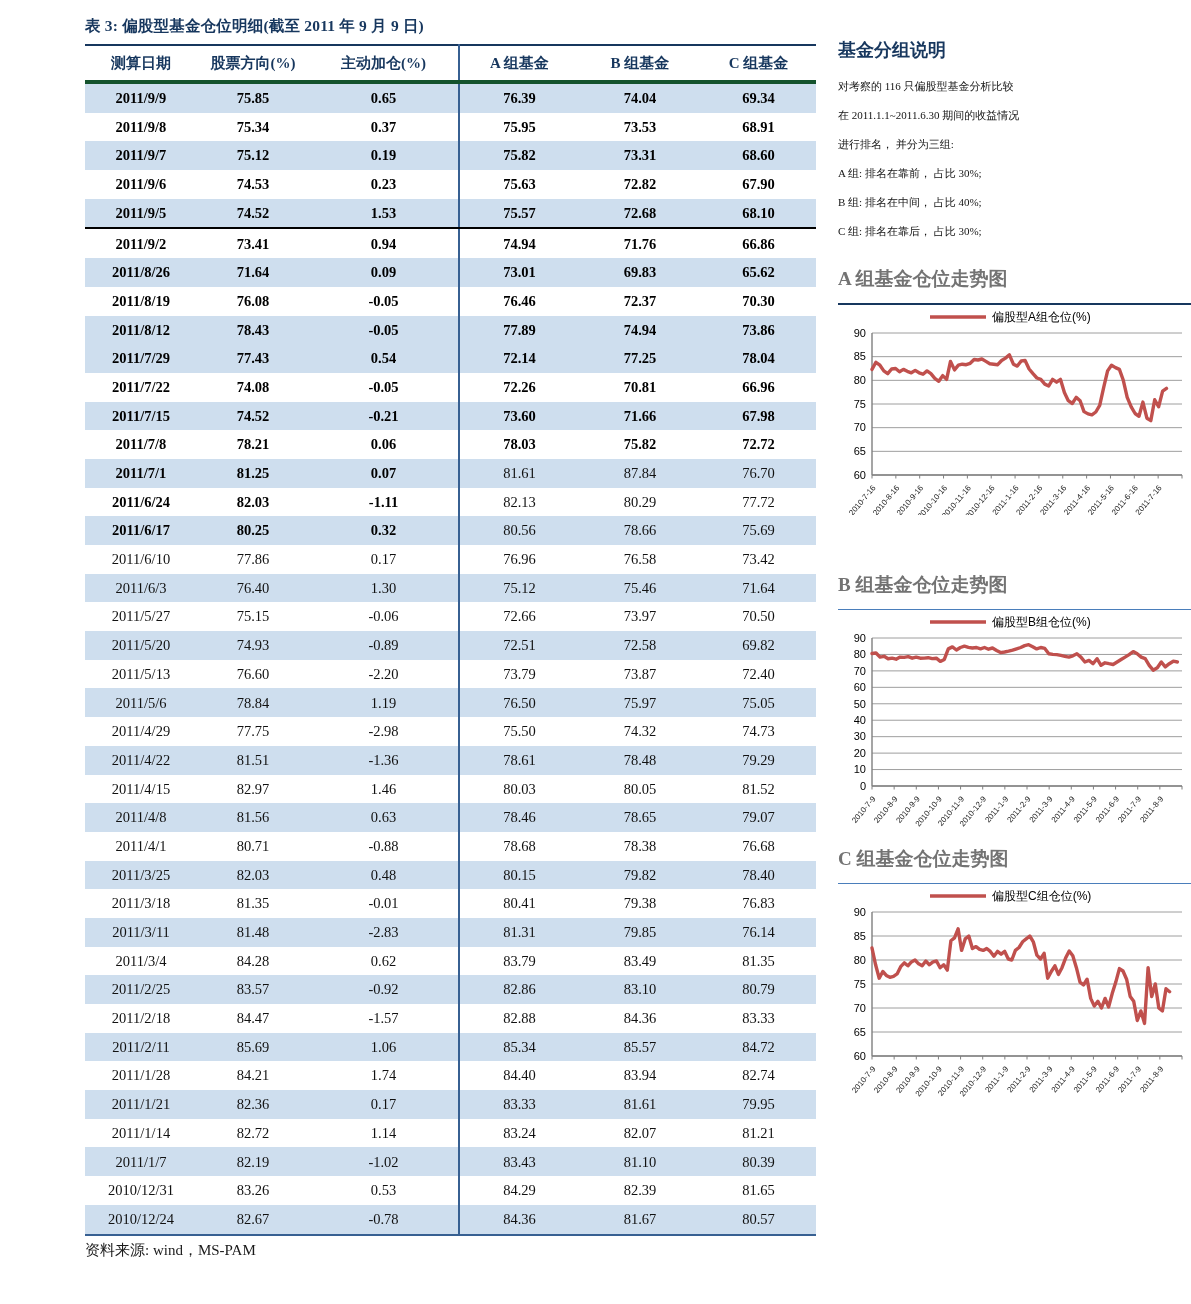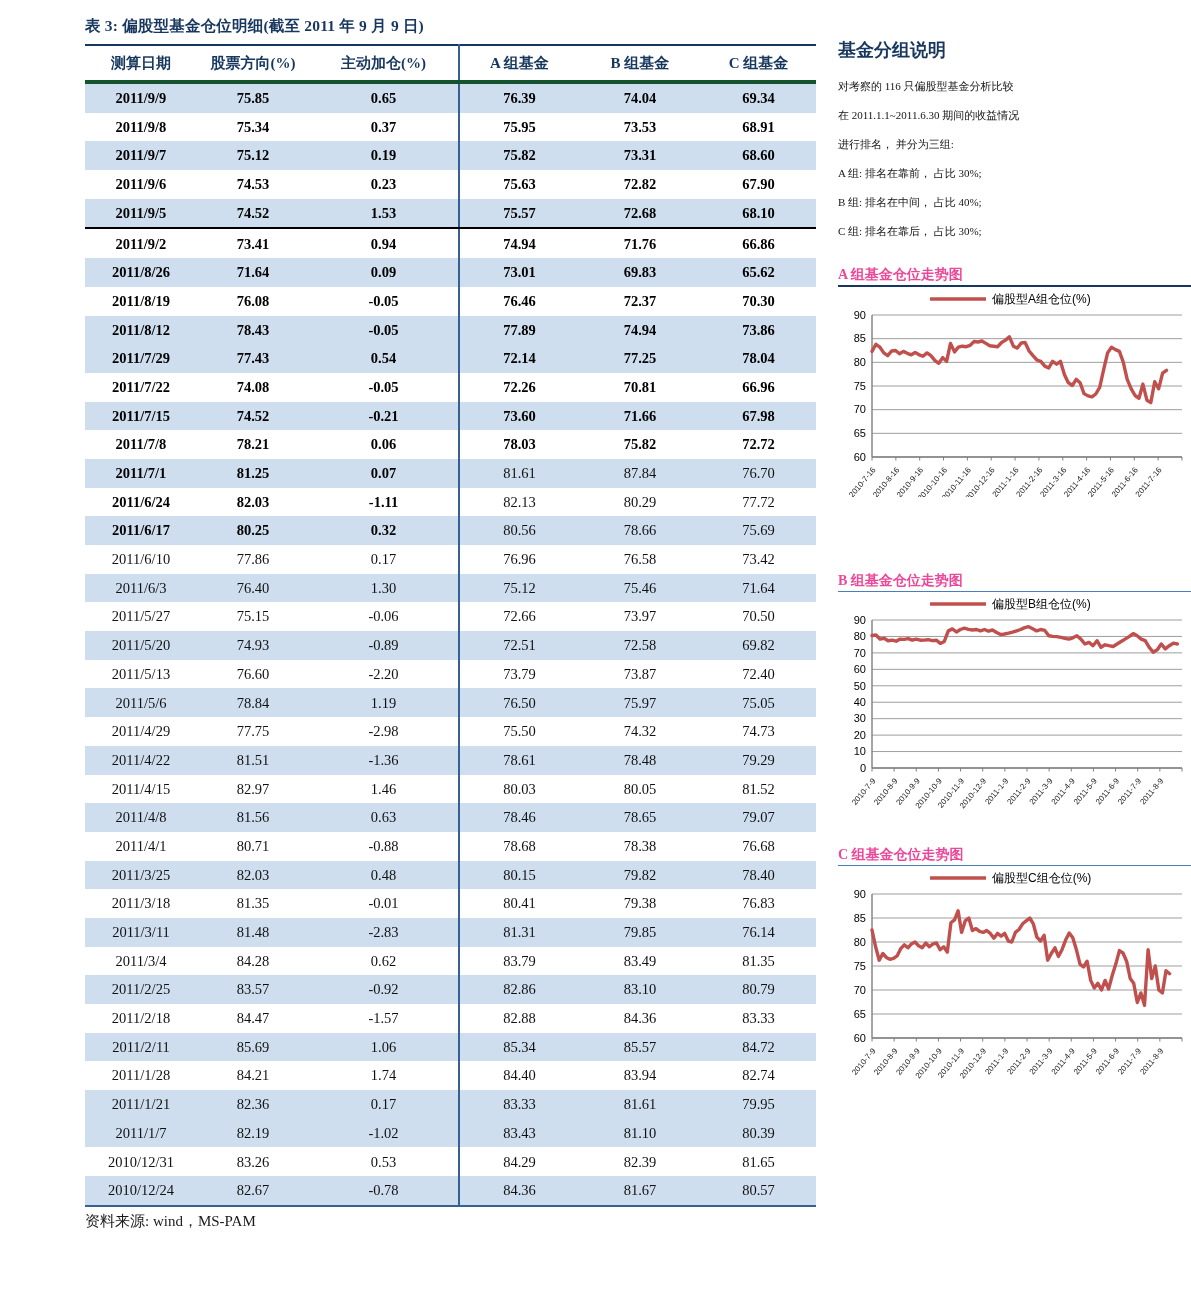--- a/index.html
+++ b/index.html
@@ -28,21 +28,21 @@
   .source{margin-top:5px;font-size:15px;color:#1a1a1a;}
   .right-col{position:absolute;left:838px;top:30px;width:353px;height:1274px;}
   .notes{position:absolute;left:0;top:8px;width:353px;}
   .notes-title{font-size:18px;font-weight:bold;color:#17375E;margin-bottom:10px;}
   .notes-line{font-size:11px;line-height:29px;color:#141414;white-space:nowrap;}
   .chart-block{position:absolute;left:0;width:353px;}
   #chart-0{top:236px;}
   #chart-1{top:542px;}
   #chart-2{top:816px;}
   .chart-title{
-    font-size:14px;font-weight:bold;color:#ec4899;padding-bottom:1px;margin-bottom:2px;
+    font-size:19px;font-weight:bold;color:#737373;padding-bottom:11px;margin-bottom:2px;
     border-bottom:2px solid #17375E;white-space:nowrap;
   }
   #chart-1 .chart-title, #chart-2 .chart-title{border-bottom:1.6px solid #4A7EBB;}
   .chart-svg-wrap{width:353px;}
   svg text{font-family:"Liberation Sans","DejaVu Sans",sans-serif;}
 </style>
 </head>
 <body>
 
 <div class="left-col">
@@ -347,20 +347,28 @@
           <td>83.94</td>
           <td>82.74</td>
         </tr>
         <tr class="shade">
           <td>2011/1/21</td>
           <td>82.36</td>
           <td class="divider">0.17</td>
           <td>83.33</td>
           <td>81.61</td>
           <td>79.95</td>
+        </tr>
+        <tr>
+          <td>2011/1/14</td>
+          <td>82.72</td>
+          <td class="divider">1.14</td>
+          <td>83.24</td>
+          <td>82.07</td>
+          <td>81.21</td>
         </tr>
         <tr class="shade">
           <td>2011/1/7</td>
           <td>82.19</td>
           <td class="divider">-1.02</td>
           <td>83.43</td>
           <td>81.10</td>
           <td>80.39</td>
         </tr>
         <tr>

